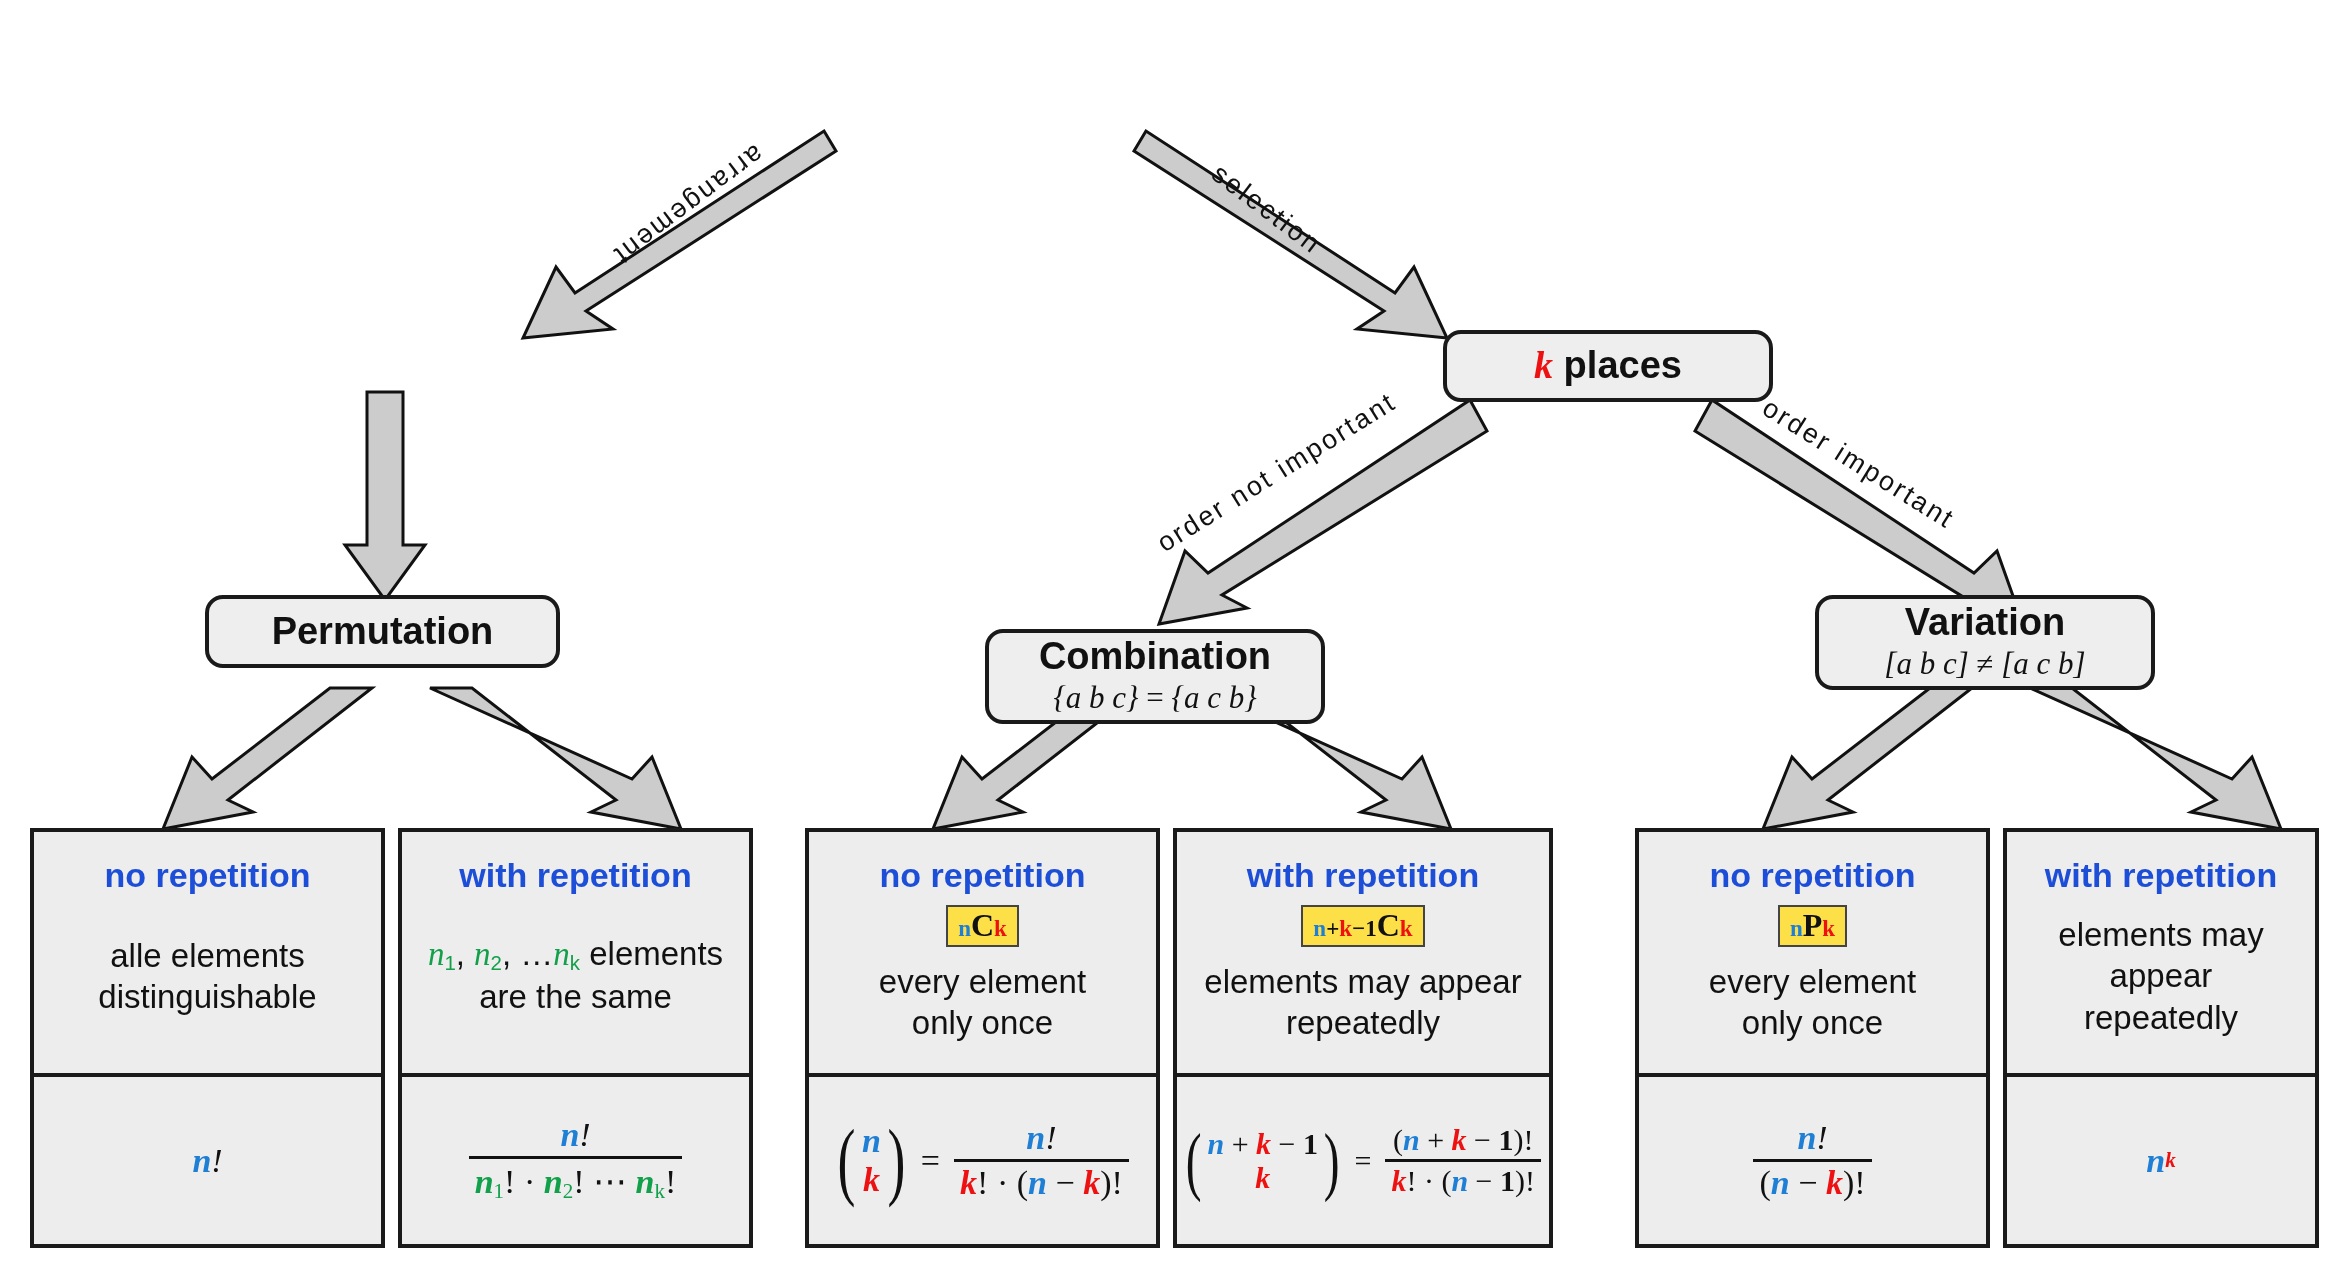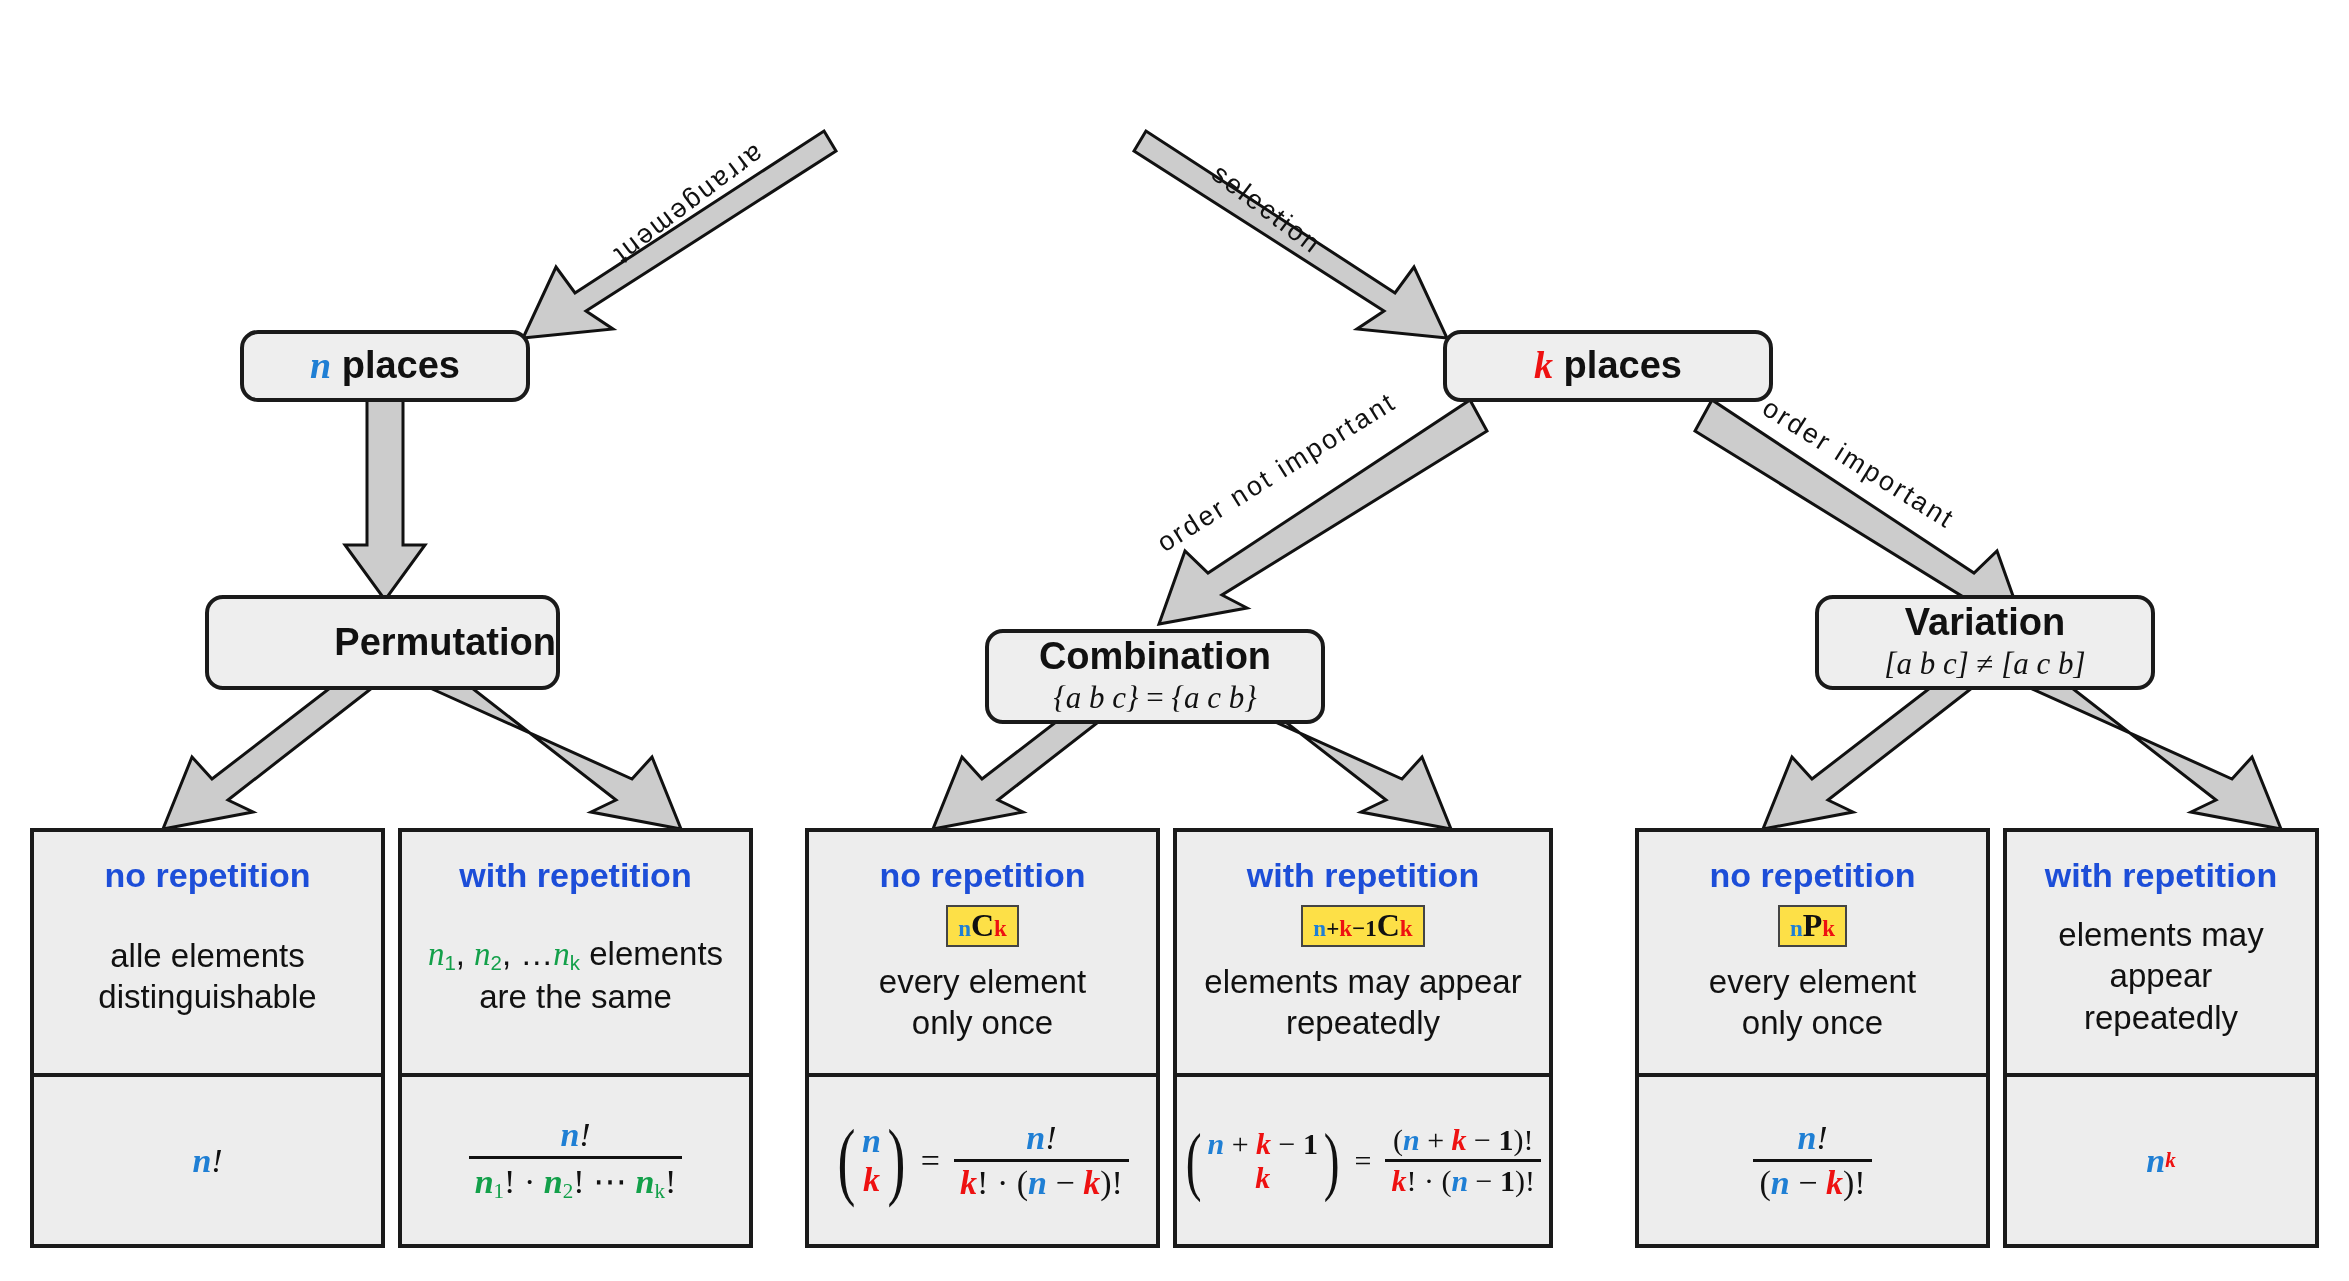--- a/index.html
+++ b/index.html
@@ -178,33 +178,28 @@
 
   <div class="elabel" style="left:760px; top:135px; transform:rotate(143deg);">arrangement</div>
 
   <div class="elabel" style="left:1215px; top:155px; transform:rotate(37deg);">selection</div>
 
   <div class="elabel" style="left:1160px; top:530px; transform:rotate(-32deg);">order not important</div>
 
   <div class="elabel" style="left:1765px; top:390px; transform:rotate(32deg);">order important</div>
 
 
-  <div class="node" style="left:240px; top:330px; width:290px; height:72px;">
-    <div class="title">
-      <span class="mb blue">n</span><span> places</span>
-    </div>
-  </div>
 
   <div class="node" style="left:1443px; top:330px; width:330px; height:72px;">
     <div class="title">
       <span class="mb red">k</span><span> places</span>
     </div>
   </div>
 
-  <div class="node" style="left:205px; top:595px; width:355px; height:95px;align-items:flex-end;">
+  <div class="node" style="left:205px; top:595px; width:355px; height:73px;">
     <div class="title">Permutation</div>
   </div>
 
   <div class="node" style="left:985px; top:629px; width:340px; height:95px;">
     <div class="title">Combination</div>
     <div class="sub">
       <i>{a b c}</i>
       <span>=</span>
       <i>{a c b}</i>
     </div>

